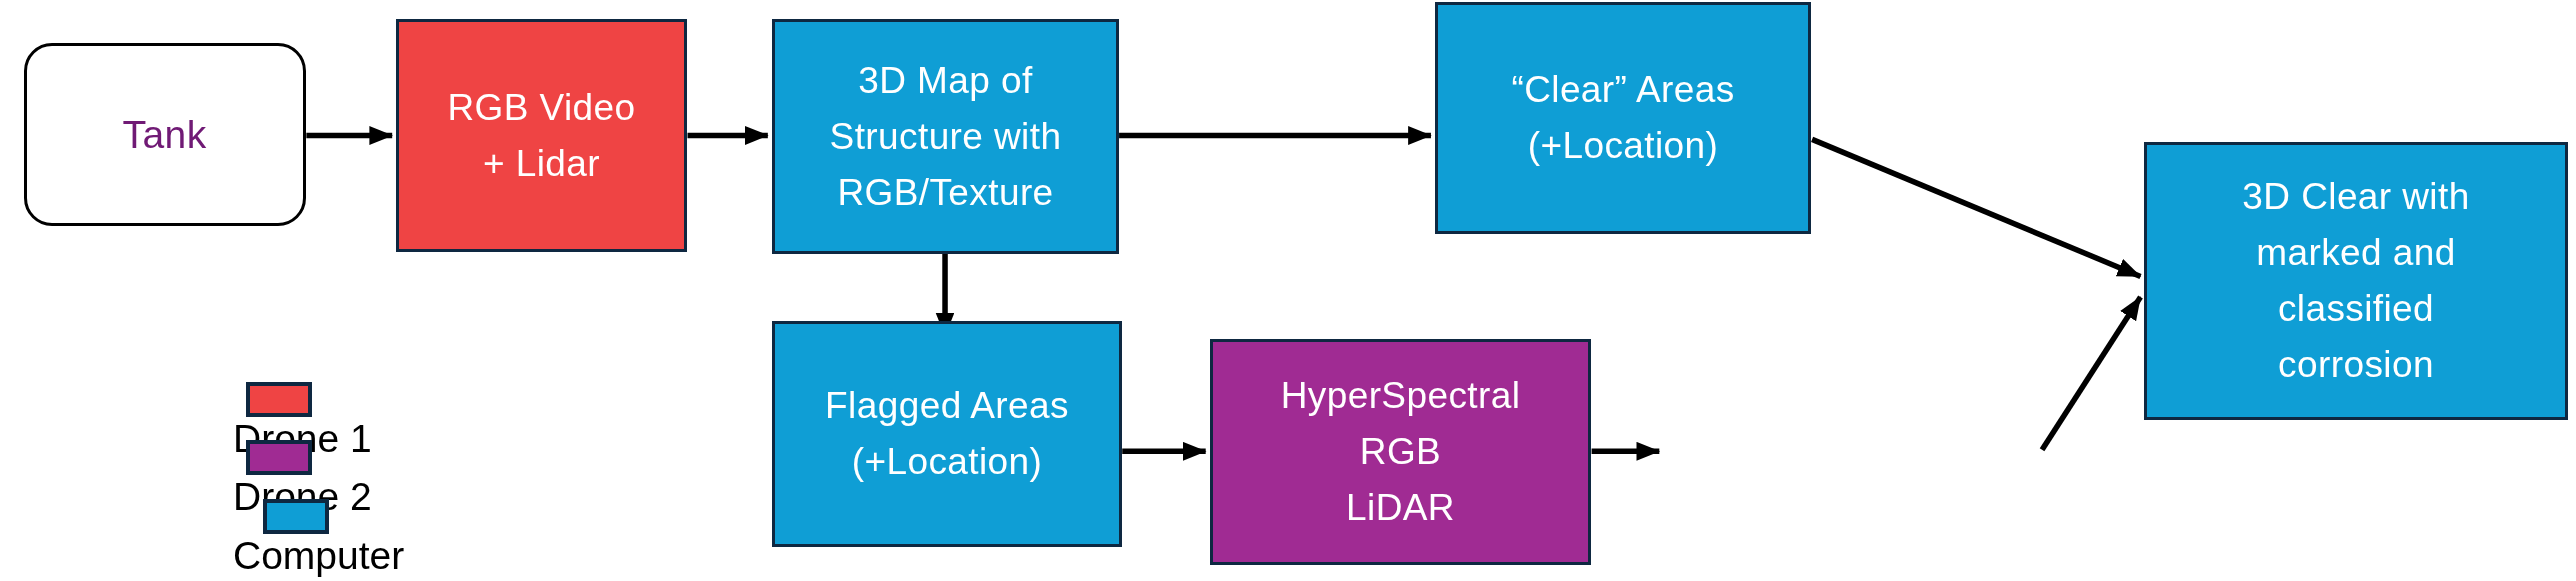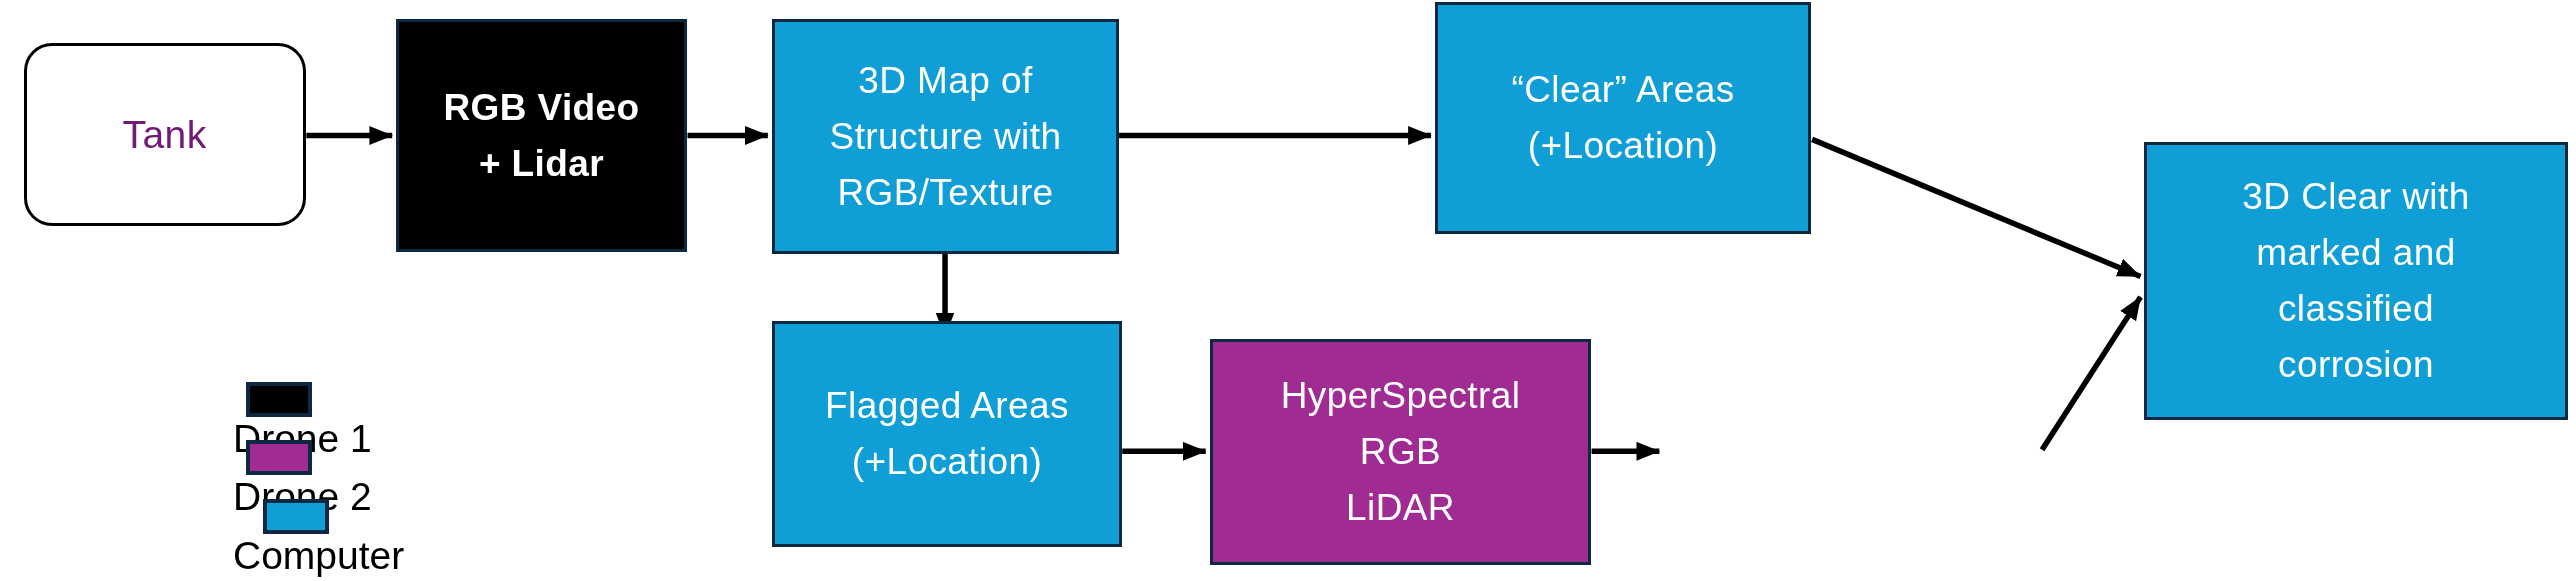--- a/index.html
+++ b/index.html
@@ -41,21 +41,21 @@
     color: #ffffff;
     letter-spacing: 0.4px;
   }
   .tank {
     left: 23.6px; top: 43px; width: 282px; height: 183px;
     background: #ffffff;
     border: 3.9px solid #000000;
     border-radius: 28px;
   }
   .tank .node-label { color: #701a75; font-size: 39px; }
-  .fill-green  { background: #000000; font-weight: bold; }
+  .fill-green  { background: #ef4444; }
   .fill-blue   { background: #0F9ED5; }
   .fill-purple { background: #A02B93; }
   .n-rgb-lidar { left: 396px;  top: 19px;  width: 291px; height: 233px; }
   .n-map       { left: 772px;  top: 19px;  width: 347px; height: 235px; }
   .n-clear     { left: 1435px; top: 2px;  width: 376px; height: 232px; }
   .n-flagged   { left: 772px;  top: 321px; width: 350px; height: 226px; }
   .n-hyper     { left: 1210px; top: 339px; width: 381px; height: 226px; }
   .n-location  { left: 1663px; top: 339px; width: 378px; height: 226px; }
   .n-twin      { left: 2144px; top: 142px; width: 424px; height: 278px; }
 

